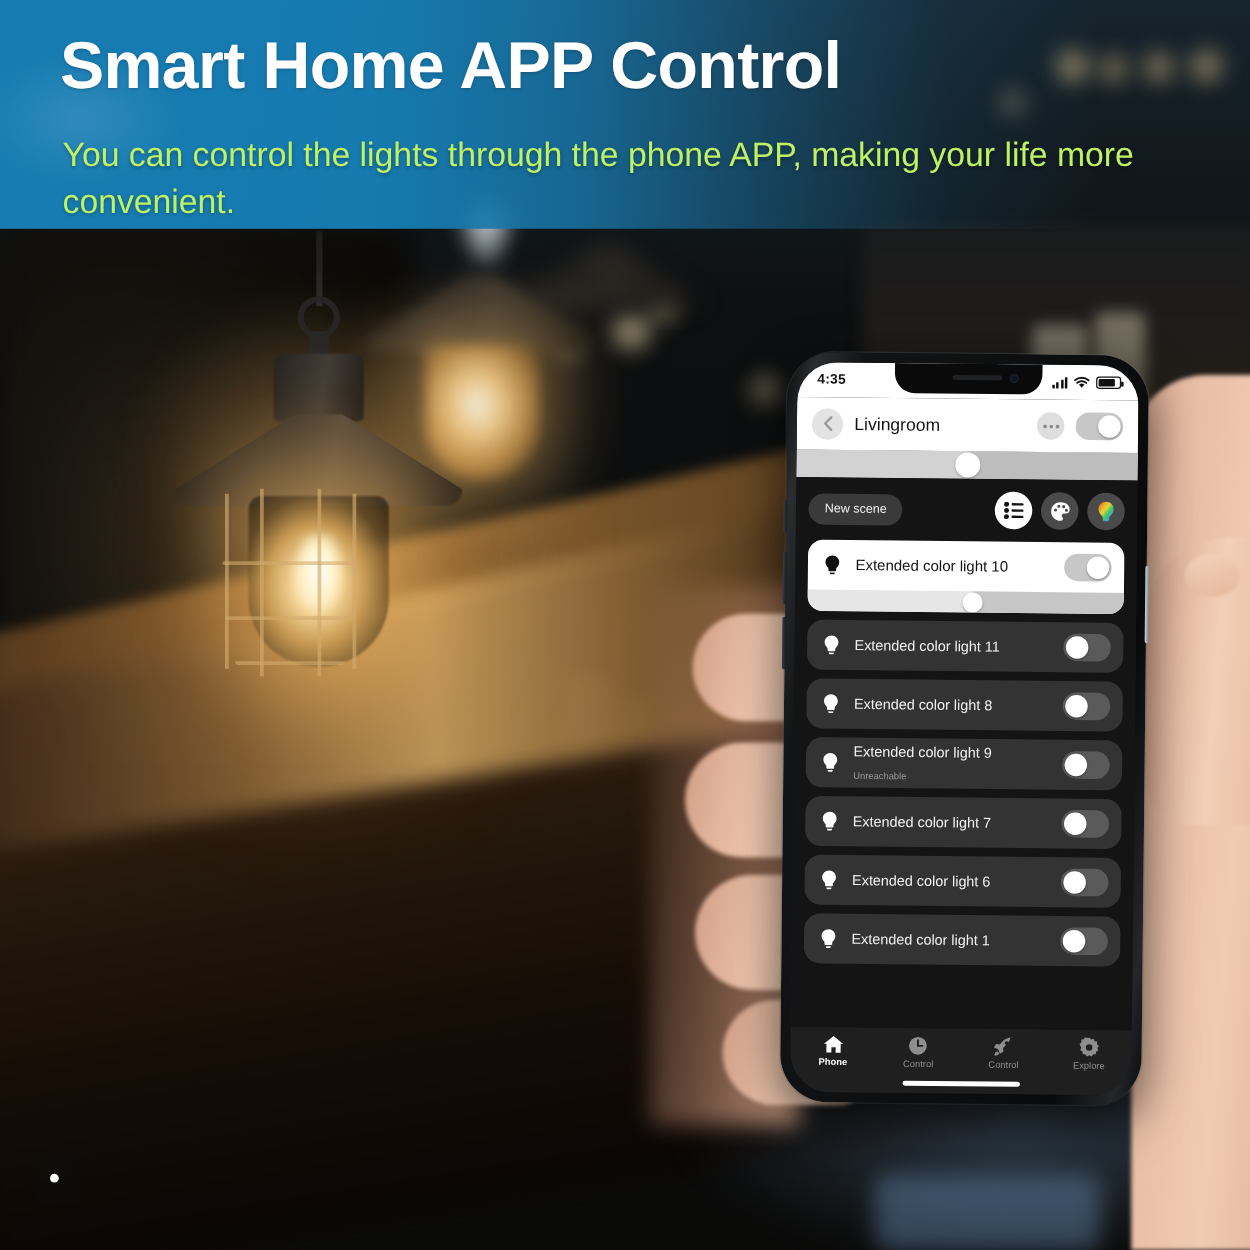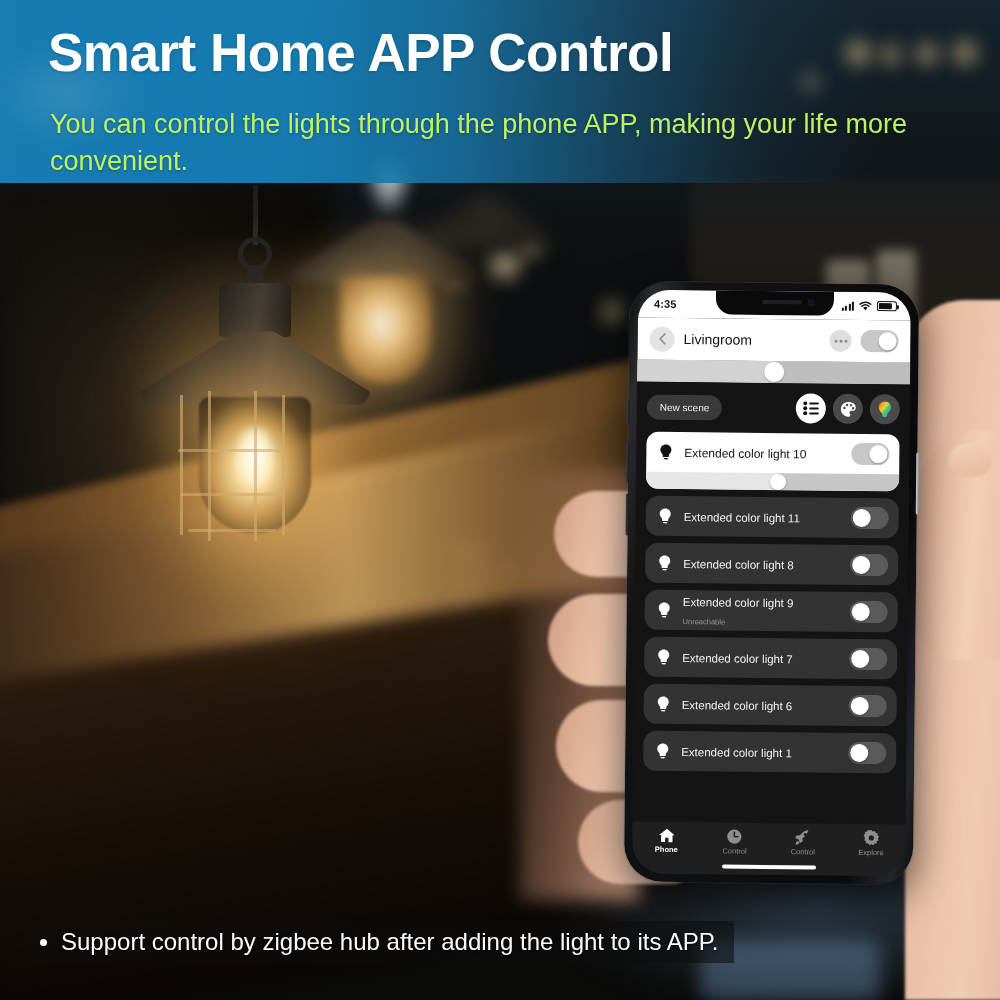--- a/index.html
+++ b/index.html
@@ -665,14 +665,13 @@
 </div>
 
 <div id="banner">
   <div class="bspec"></div>
 </div>
 <div id="banner-title">Smart Home APP Control</div>
 <div id="banner-sub">You can control the lights through the phone APP, making your life more convenient.</div>
 
 <div id="caption">
   <span class="bullet"></span>
-  <span class="ctext">Support control by zigbee hub after adding the light to its APP.</span>
 </div>
 
 </body></html>

